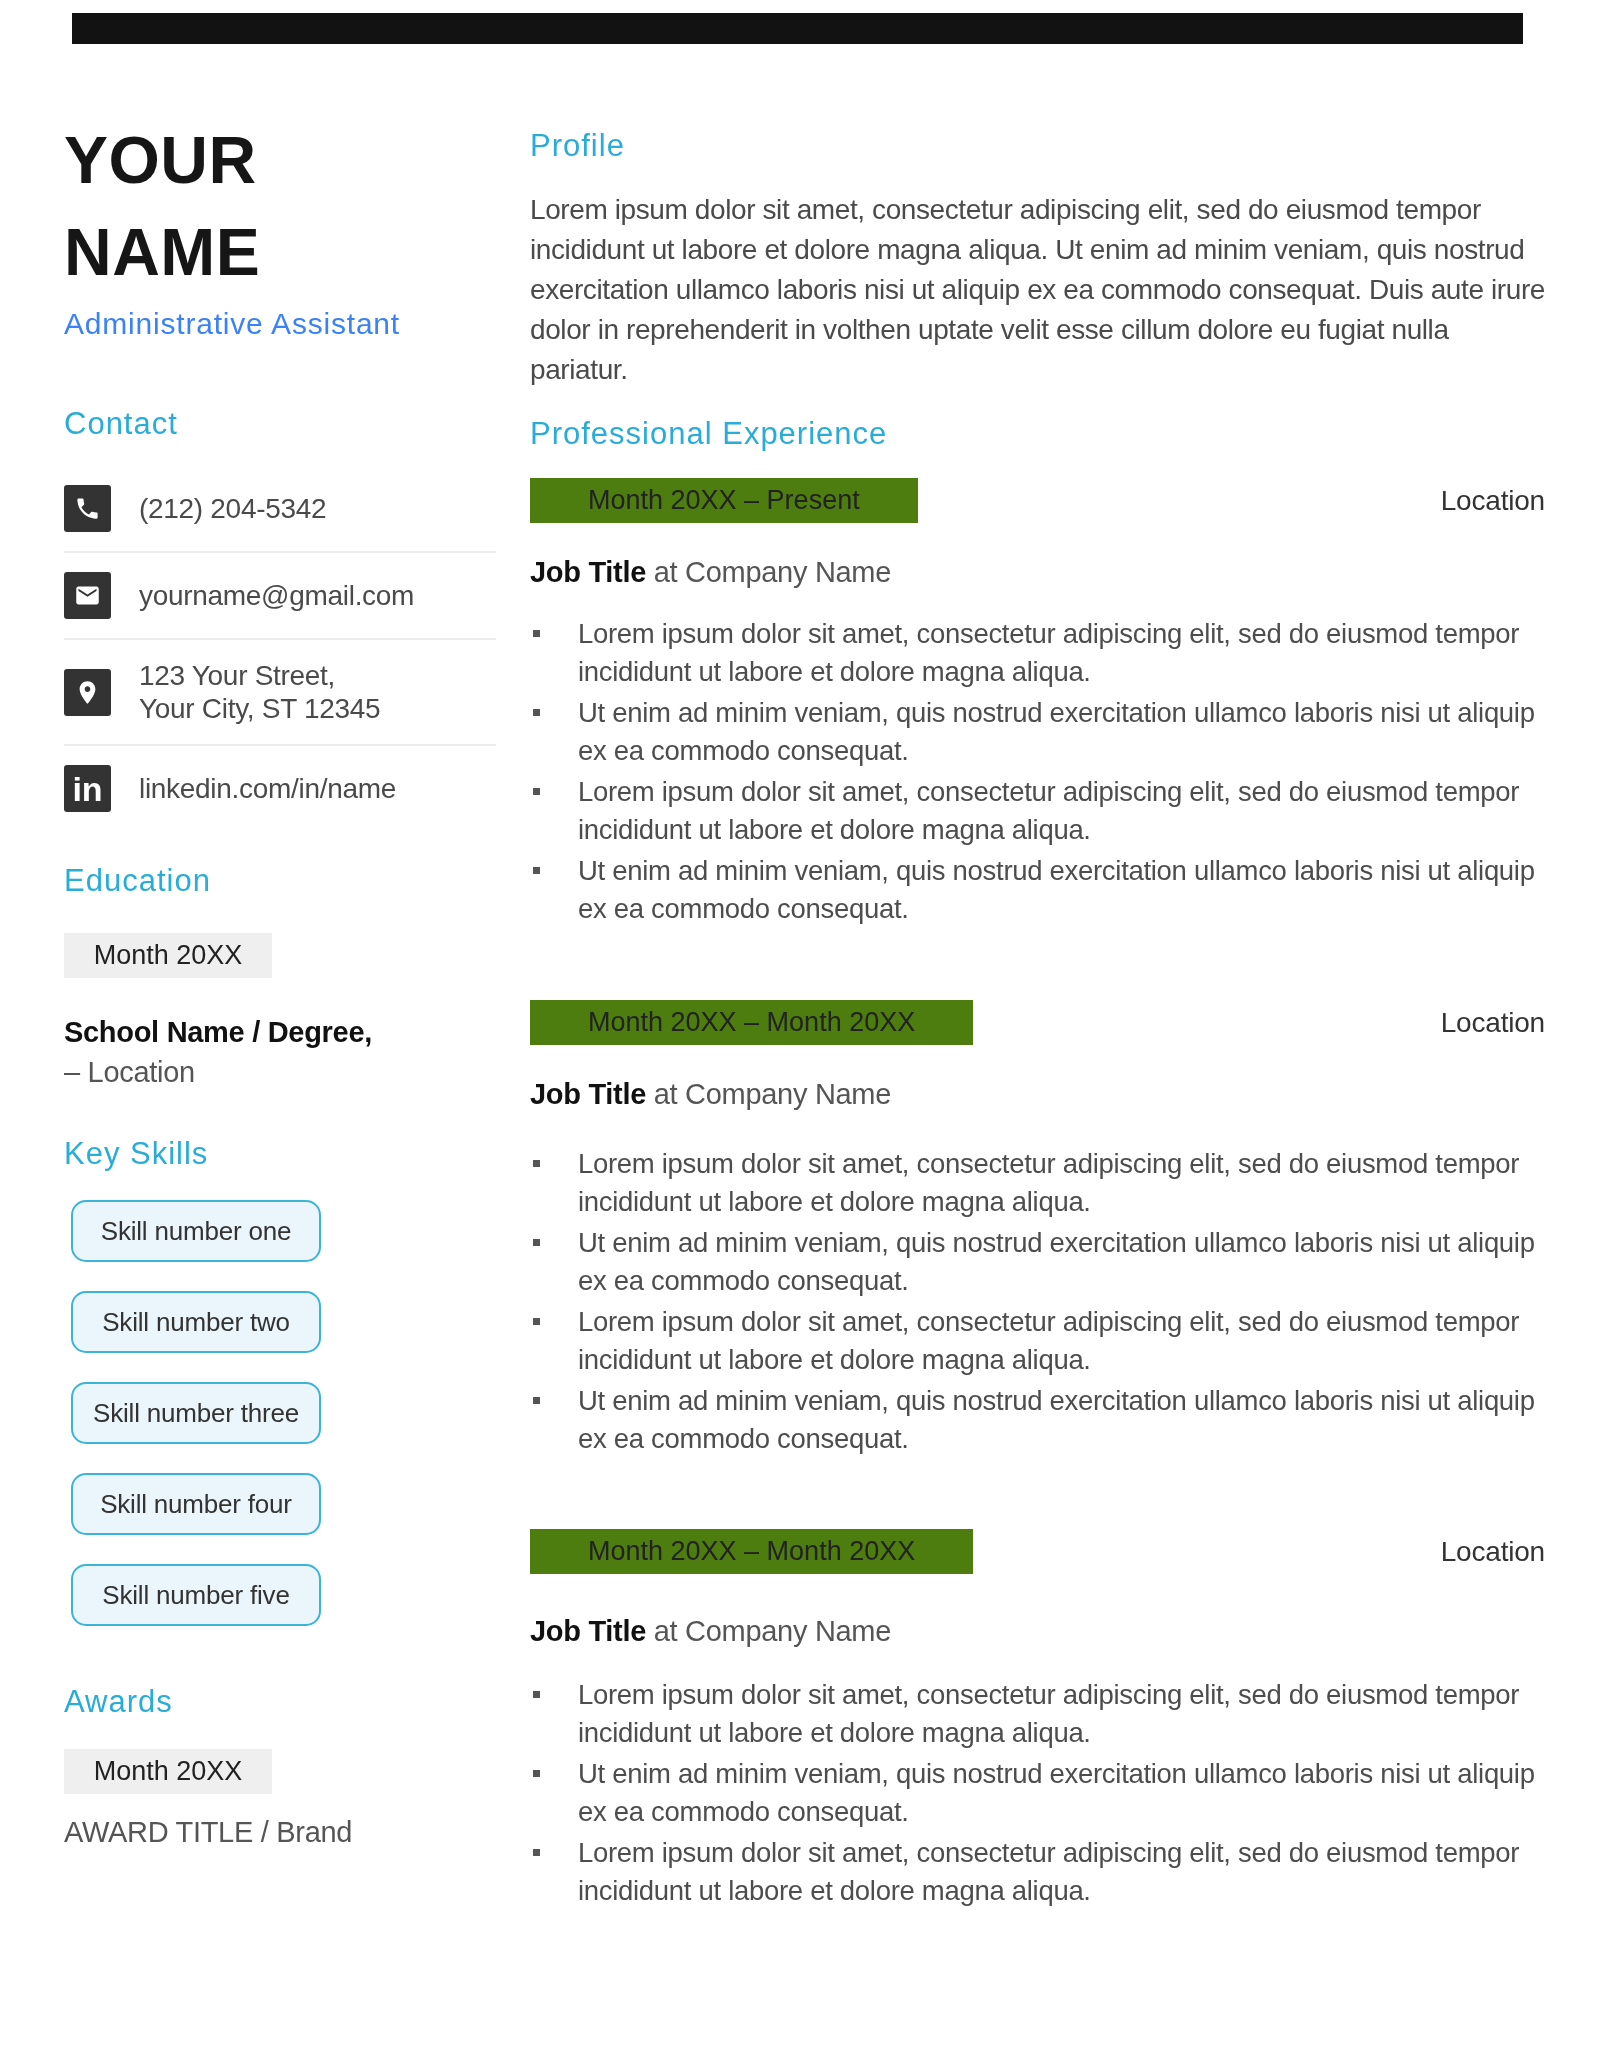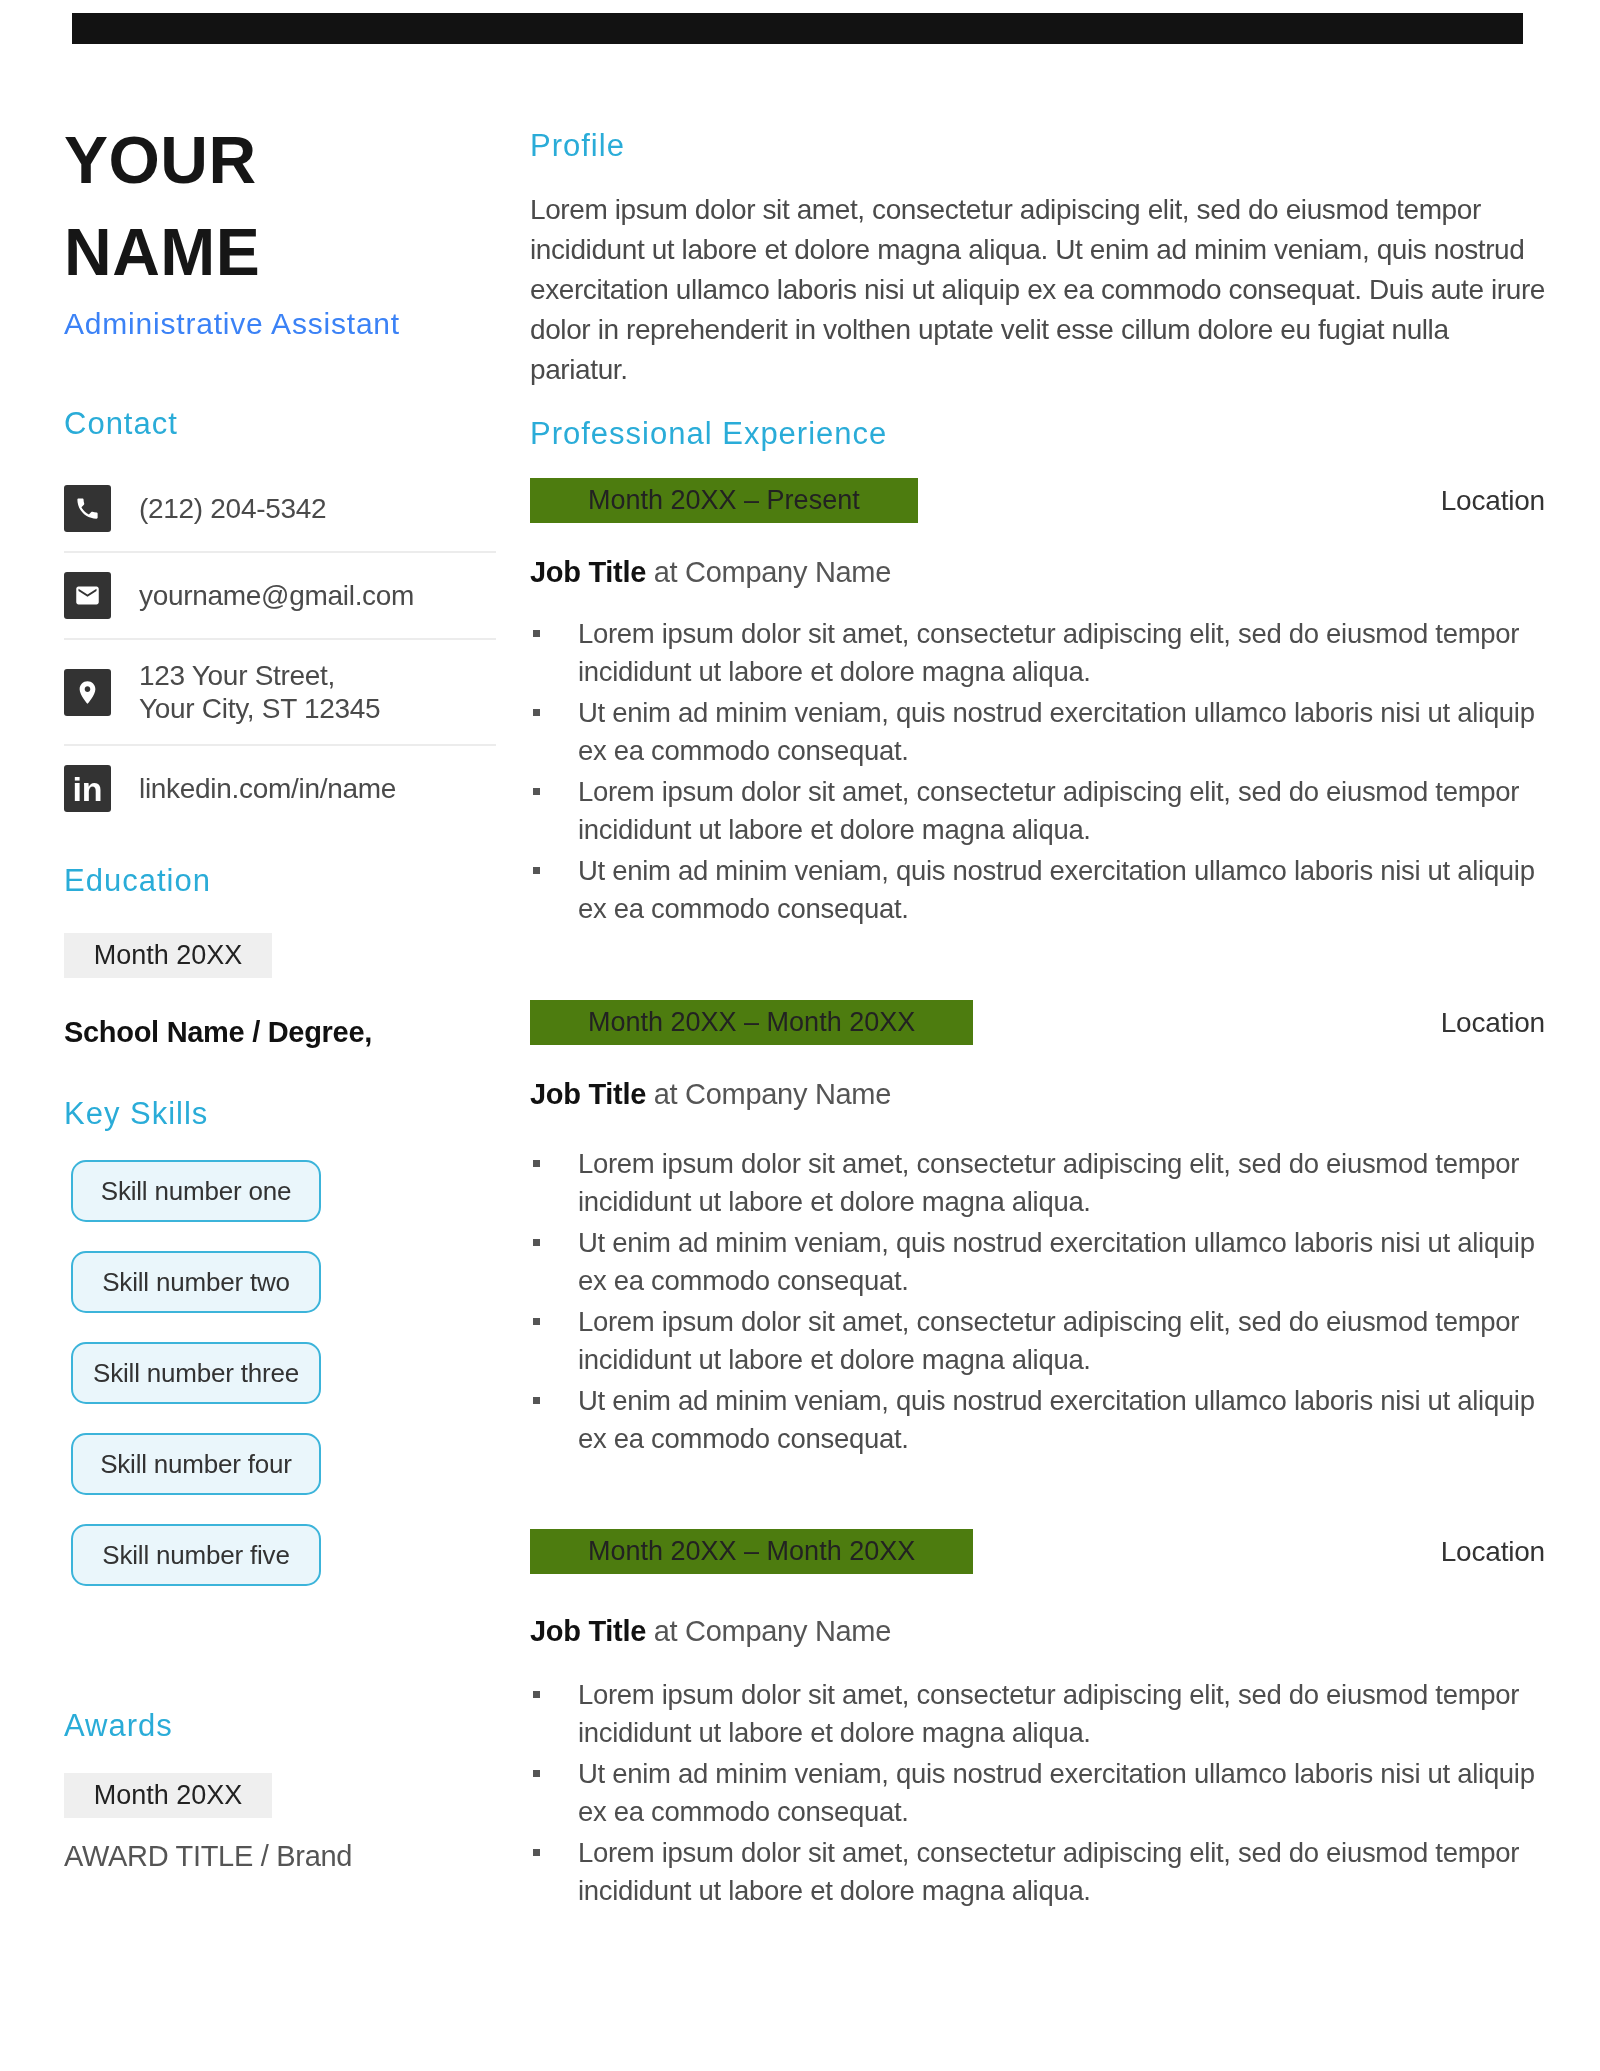--- a/index.html
+++ b/index.html
@@ -118,21 +118,21 @@
     border: 2px solid #3cb4da;
     border-radius: 15px;
     background: #eaf6fb;
     display: flex;
     align-items: center;
     justify-content: center;
     font-size: 26px;
     color: #333333;
     letter-spacing: -0.2px;
   }
-  .h-awards { margin-top: 120px; }
+  .h-awards { margin-top: 56px; }
   .award-badge { margin-top: 27px; }
   .award-title {
     margin-top: 18px;
     font-size: 29px;
     line-height: 40px;
     color: #555555;
     letter-spacing: -0.3px;
   }
   
   .right-col {
@@ -250,20 +250,21 @@
         <div class="icon-box">
           <span class="in-glyph">in</span>
         </div>
         <div class="contact-text">linkedin.com/in/name</div>
       </div>
     </div>
 
     <div class="section-heading h-education">Education</div>
     <div class="badge">Month 20XX</div>
     <div class="edu-school">School Name / Degree,</div>
+    <div class="edu-loc">– Location</div>
 
     <div class="section-heading h-skills">Key Skills</div>
     <div class="skills-list">
       <div class="skill-pill">Skill number one</div>
       <div class="skill-pill">Skill number two</div>
       <div class="skill-pill">Skill number three</div>
       <div class="skill-pill">Skill number four</div>
       <div class="skill-pill">Skill number five</div>
     </div>
 

